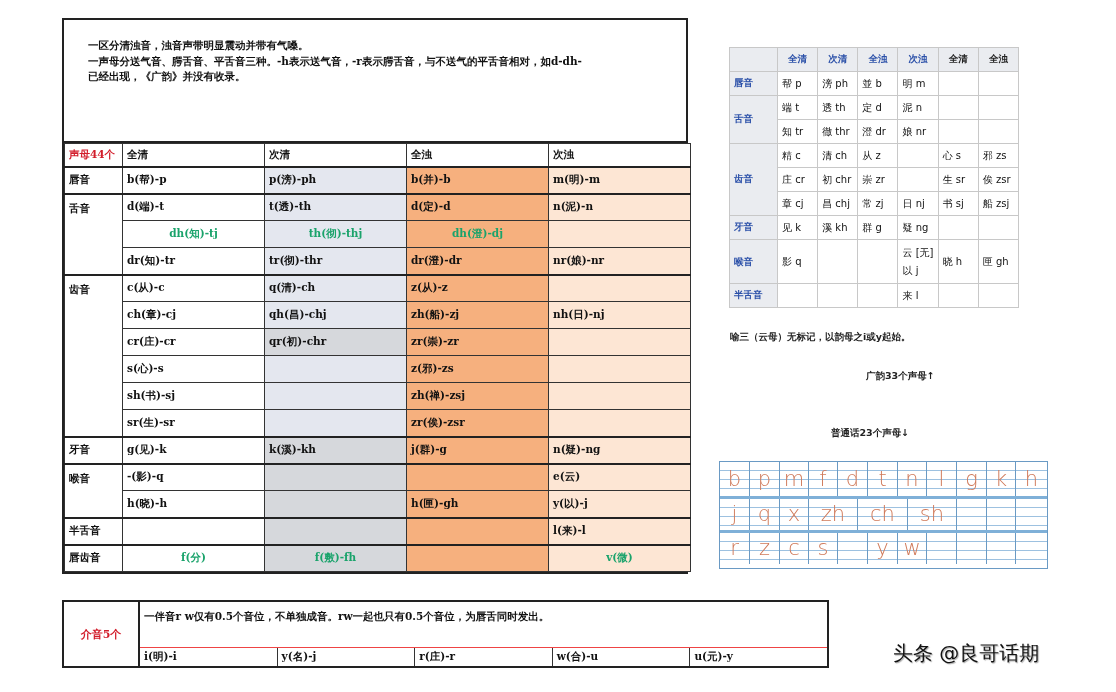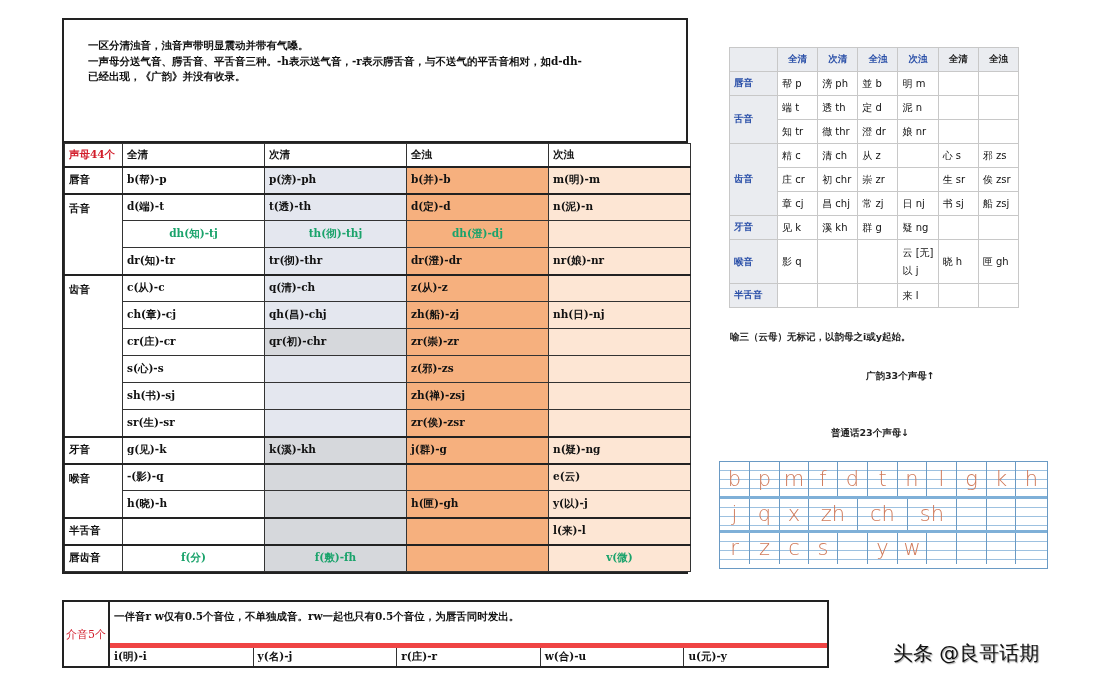--- a/index.html
+++ b/index.html
@@ -44,29 +44,29 @@
   .red { color: #d21d2b; }
   .green { color: #1aa36b; text-align: center; }
 
   
   #jie {
     left: 62px; top: 600px; width: 767px; height: 68px;
     border: 2px solid #222;
     display: flex;
   }
   #jie .label {
-    width: 46px; border-right: 2px solid #222;
+    width: 76px; border-right: 2px solid #222;
     display: flex; align-items: center; justify-content: center;
-    font-size: 11px; font-weight: normal;
+    font-size: 11px; font-weight: bold;
   }
   #jie .right { flex: 1; display: flex; flex-direction: column; }
   #jie .desc {
     height: 48px; padding: 6px 4px;
     font-size: 10.5px; font-weight: bold; line-height: 16px;
-    border-bottom: 5px solid #ef4444;
+    border-bottom: 1px solid #ef4444;
   }
   #jie .cells { flex: 1; display: flex; }
   #jie .cells div {
     flex: 1; border-left: 1px solid #333;
     font-size: 10.5px; font-weight: bold; padding: 2px 4px;
   }
   #jie .cells div:first-child { border-left: none; }
 
   
   #gy {

